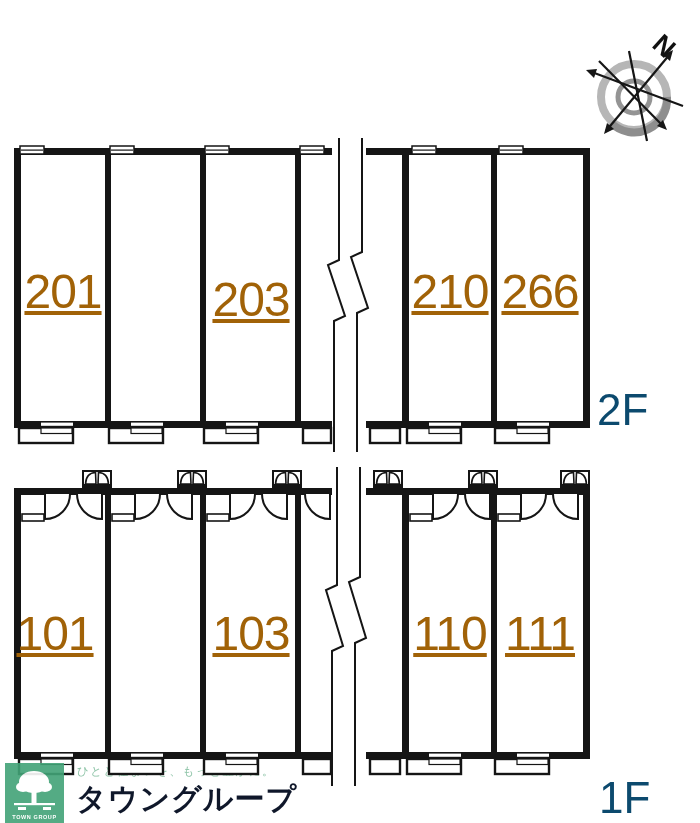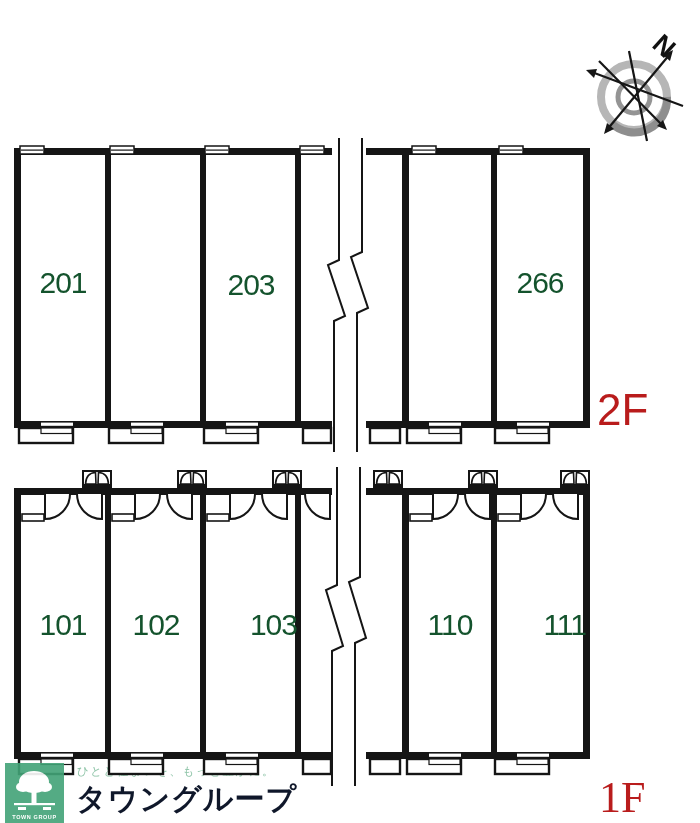--- a/index.html
+++ b/index.html
@@ -3,24 +3,24 @@
 <meta charset="utf-8">
 <style>
   html,body{margin:0;padding:0;background:#ffffff;}
   .stage{
     position:relative;width:700px;height:823px;overflow:hidden;background:#ffffff;
     font-family:"Liberation Sans", sans-serif;
   }
   .plan-svg{position:absolute;left:0;top:0;z-index:2;}
   .room-label{
     position:absolute;width:92px;text-align:center;z-index:4;
-    font-size:30px;letter-spacing:-1px;color:#14532d;line-height:1;
+    font-size:48px;letter-spacing:-1px;color:#a16207;line-height:1;text-decoration:underline;
   }
   .floor-label{
-    position:absolute;z-index:4;font-size:44px;color:#b91c1c;line-height:1;letter-spacing:0px;
+    position:absolute;z-index:4;font-size:44px;color:#0c4a6e;line-height:1;letter-spacing:0px;
   }
   .slogan{
     position:absolute;left:77px;top:764px;z-index:1;
     font-size:11.5px;letter-spacing:1.5px;color:#8cc3a6;white-space:nowrap;
   }
   .company{
     position:absolute;left:76px;top:779px;z-index:4;
     font-size:30px;font-weight:bold;letter-spacing:1px;color:#0f172a;white-space:nowrap;
   }
   .logo-square{
@@ -191,31 +191,31 @@
         <polygon points="673,50 670,61 663,55"></polygon>
         <polygon points="604,134 614,129 607,123"></polygon>
         <polygon points="586,70 597,69 594,78"></polygon>
         <polygon points="667,130 663,120 657,126"></polygon>
       </g>
       <text transform="translate(664,46) rotate(42)" text-anchor="middle" font-family="Liberation Sans, sans-serif" font-size="27" font-weight="bold" fill="#111111" y="9">N</text>
     </g>
   </svg>
 
   <div class="room-label" style="left:17px;top:268px;">201</div>
-  <div class="room-label" style="left:205px;top:270px;">203</div>
+  <div class="room-label" style="left:205px;top:276px;">203</div>
+  <div class="room-label" style="left:404px;top:268px;">210</div>
   <div class="room-label" style="left:494px;top:268px;">266</div>
 
-  <div class="room-label" style="left:17px;top:610px;">101</div>
-  <div class="room-label" style="left:110px;top:610px;">102</div>
-  <div class="room-label" style="left:205px;top:610px;text-align:right;">103</div>
+  <div class="room-label" style="left:9px;top:610px;">101</div>
+  <div class="room-label" style="left:205px;top:610px;">103</div>
   <div class="room-label" style="left:404px;top:610px;">110</div>
-  <div class="room-label" style="left:494px;top:610px;text-align:right;">111</div>
+  <div class="room-label" style="left:494px;top:610px;">111</div>
 
   <div class="floor-label" style="left:597px;top:388px;">2F</div>
-  <div class="floor-label" style="left:599px;top:776px;font-family:Liberation Serif, serif;">1F</div>
+  <div class="floor-label" style="left:599px;top:776px;">1F</div>
 
   <div class="logo-square">
     <div class="box"></div>
     <svg class="logo-art" width="59" height="60" viewBox="0 0 59 60">
       <ellipse cx="29" cy="19" rx="15" ry="11" fill="#ffffff"></ellipse>
       <ellipse cx="18" cy="24" rx="7" ry="5" fill="#ffffff"></ellipse>
       <ellipse cx="40" cy="24" rx="7" ry="5" fill="#ffffff"></ellipse>
       <rect x="26.5" y="27" width="5" height="13" fill="#ffffff"></rect>
       <rect x="9" y="40" width="41" height="2.2" fill="#ffffff"></rect>
       <rect x="13" y="44" width="8" height="3" fill="#ffffff"></rect>

